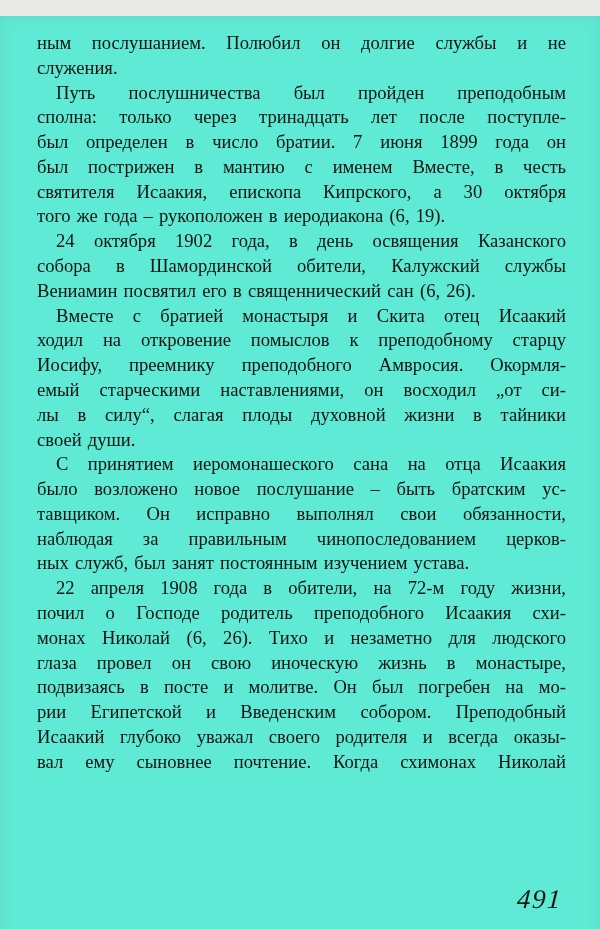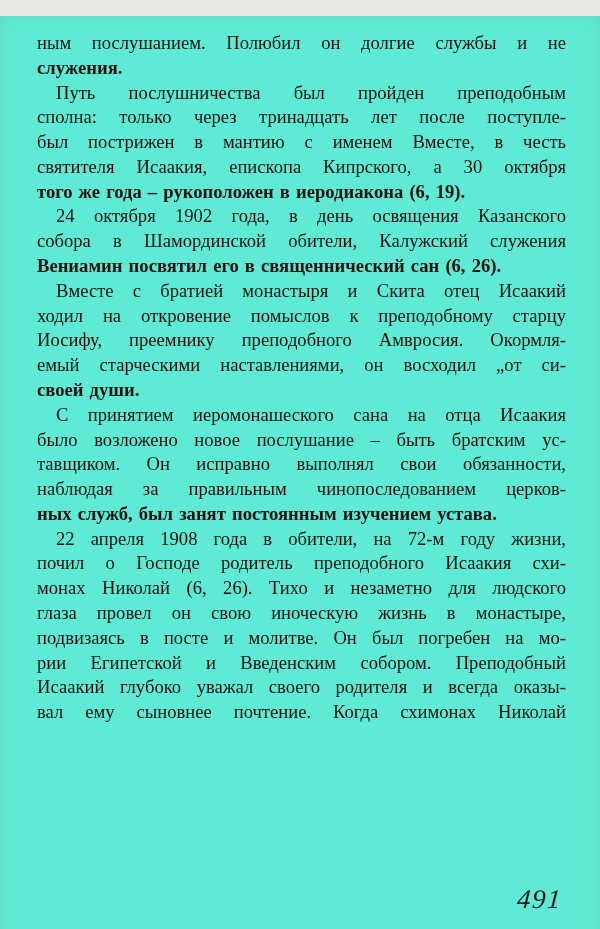--- a/index.html
+++ b/index.html
@@ -35,21 +35,20 @@
     word-spacing: 1.5px;
   }
   .para { margin: 0; padding: 0; }
   .ln {
     text-align: justify;
     text-align-last: justify;
   }
   .ln.end {
     text-align: left;
     text-align-last: left;
-    font-weight: bold;
   }
   .ln.ind {
     text-indent: 19px;
   }
   .page-number {
     position: absolute;
     right: 38px;
     top: 868px;
     font-style: italic;
     font-size: 27px;
@@ -65,36 +64,38 @@
   <div class="text-block">
 
     <div class="para">
       <div class="ln">ным послушанием. Полюбил он долгие службы и не</div>
       <div class="ln end">служения.</div>
     </div>
 
     <div class="para">
       <div class="ln ind">Путь послушничества был пройден преподобным</div>
       <div class="ln">сполна: только через тринадцать лет после поступле-</div>
+      <div class="ln">был определен в число братии. 7 июня 1899 года он</div>
       <div class="ln">был пострижен в мантию с именем Вместе, в честь</div>
       <div class="ln">святителя Исаакия, епископа Кипрского, а 30 октября</div>
       <div class="ln end">того же года – рукоположен в иеродиакона (6, 19).</div>
     </div>
 
     <div class="para">
       <div class="ln ind">24 октября 1902 года, в день освящения Казанского</div>
-      <div class="ln">собора в Шамординской обители, Калужский служения</div>
+      <div class="ln">собора в Шамординской обители, Калужский службы</div>
       <div class="ln end">Вениамин посвятил его в священнический сан (6, 26).</div>
     </div>
 
     <div class="para">
       <div class="ln ind">Вместе с братией монастыря и Скита отец Исаакий</div>
       <div class="ln">ходил на откровение помыслов к преподобному старцу</div>
       <div class="ln">Иосифу, преемнику преподобного Амвросия. Окормля-</div>
       <div class="ln">емый старческими наставлениями, он восходил „от си-</div>
+      <div class="ln">лы в силу“, слагая плоды духовной жизни в тайники</div>
       <div class="ln end">своей души.</div>
     </div>
 
     <div class="para">
       <div class="ln ind">С принятием иеромонашеского сана на отца Исаакия</div>
       <div class="ln">было возложено новое послушание – быть братским ус-</div>
       <div class="ln">тавщиком. Он исправно выполнял свои обязанности,</div>
       <div class="ln">наблюдая за правильным чинопоследованием церков-</div>
       <div class="ln end">ных служб, был занят постоянным изучением устава.</div>
     </div>

